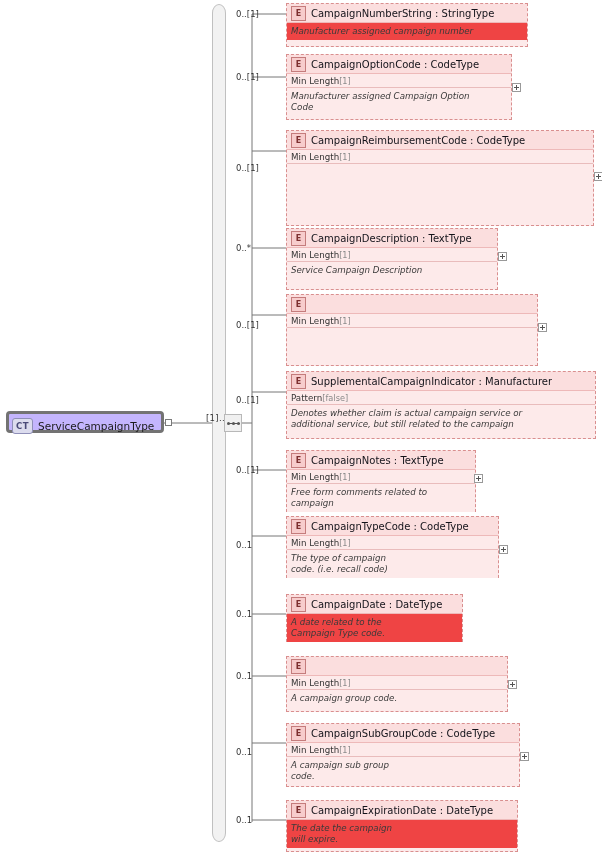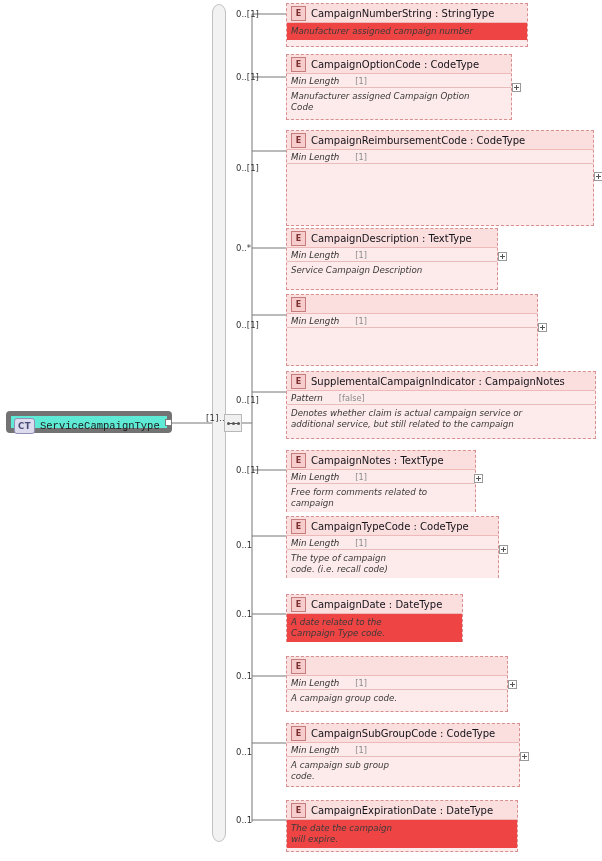--- a/index.html
+++ b/index.html
@@ -29,22 +29,22 @@
   }
 
   
   .root-node {
     position: absolute;
     left: 6px;
     top: 411px;
     display: flex;
     align-items: center;
     height: 22px;
-    background: #5eead4;
-    border: 5px solid #737373;
+    background: #c4b5fd;
+    border: 3px solid #737373;
     border-radius: 4px;
     padding: 8px 7px 0 3px;
     box-sizing: border-box;
   }
   .ct-badge {
     width: 19px;
     height: 14px;
     border: 1px solid #8f8fb8;
     border-radius: 3px;
     background: #dcdcee;
@@ -53,21 +53,20 @@
     font-weight: bold;
     letter-spacing: .5px;
     display: flex;
     align-items: center;
     justify-content: center;
     margin-right: 5px;
   }
   .root-label {
     font-size: 10.5px;
     color: #1b1b1b;
-    font-family: Liberation Mono, monospace;
   }
 
   .occur-root {
     position: absolute;
     left: 182px;
     top: 413px;
     font-size: 8.5px;
     color: #333;
     letter-spacing: .3px;
     margin-left: 24px;
@@ -157,23 +156,22 @@
   }
   .facet {
     display: flex;
     align-items: baseline;
     padding: 2px 4px 1px 4px;
     border-bottom: 1px solid #e9bcbc;
     background: #fdeaea;
   }
   .facet .fname {
     font-size: 8.7px;
-    font-style: italic;
     color: #333;
-    margin-right: 16px;
+    margin-right: 0;
     white-space: nowrap;
   }
   .facet .fval {
     font-size: 8.2px;
     color: #8a8a8a;
     white-space: nowrap;
   }
   .doc {
     padding: 3px 5px 3px 4px;
     font-size: 8.7px;
@@ -314,21 +312,21 @@
       <span class="fname">Min Length</span>
       <span class="fval">[1]</span>
     </div>
   </div>
   <div class="plus" style="left:538px; top:323px;"></div>
 
   <div class="occ" style="left:236px; top:395px; width:34px;">0..[1]</div>
   <div class="elem" style="left:286px; top:371px; width:310px; height:68px;">
     <div class="hdr">
       <span class="e-badge">E</span>
-      <span class="e-name">SupplementalCampaignIndicator : CampaignNotes</span>
+      <span class="e-name">SupplementalCampaignIndicator : Manufacturer</span>
     </div>
     <div class="facet">
       <span class="fname">Pattern</span>
       <span class="fval">[false]</span>
     </div>
     <div class="doc">Denotes whether claim is actual campaign service or
 additional service, but still related to the campaign</div>
   </div>
 
   <div class="occ" style="left:236px; top:465px; width:34px;">0..[1]</div>

